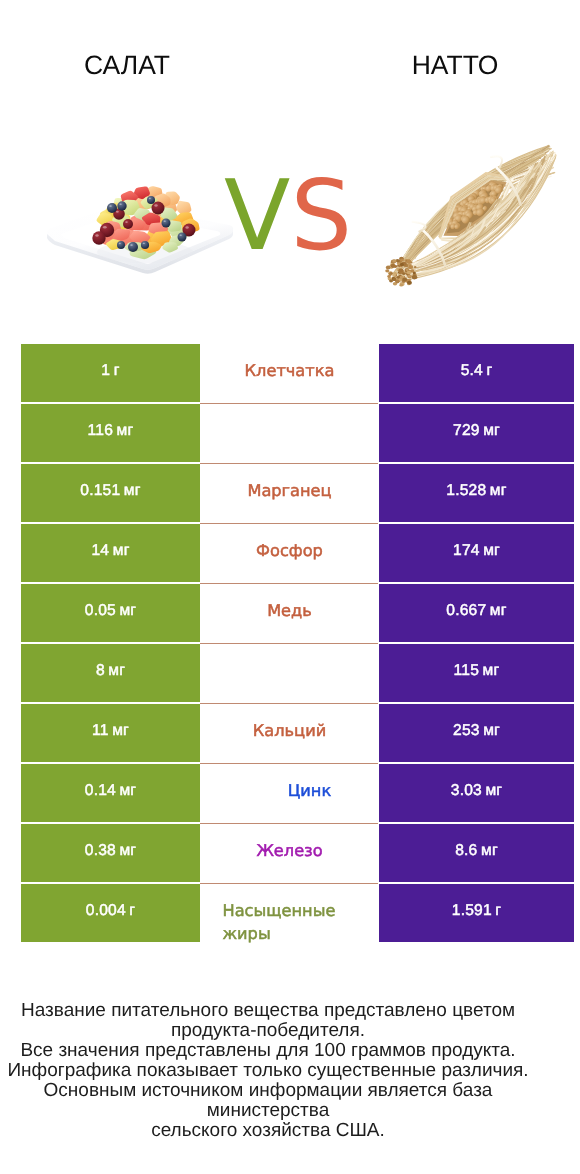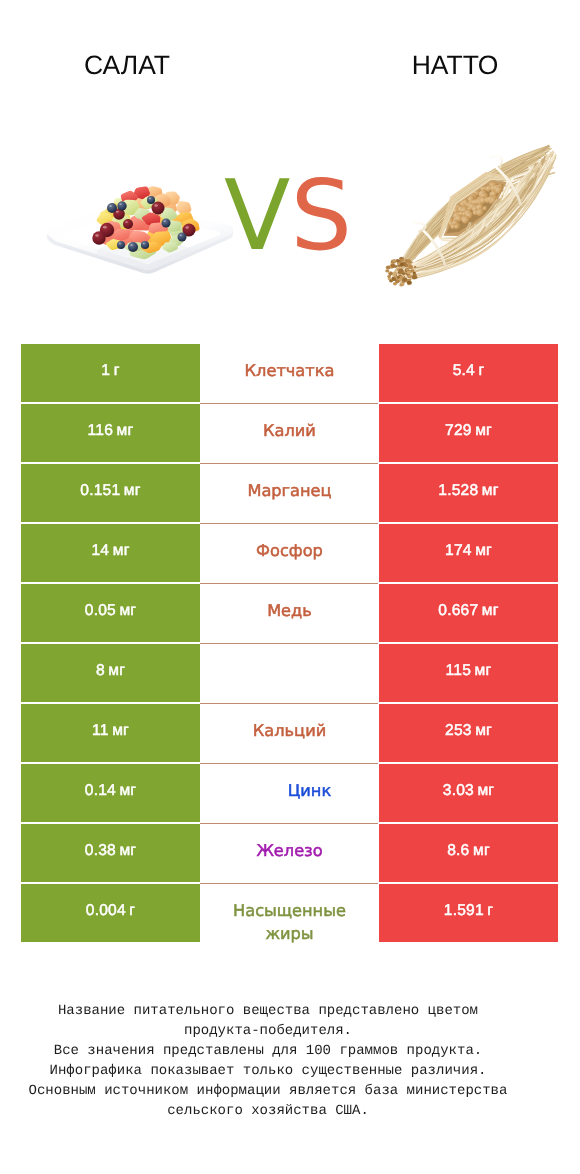--- a/index.html
+++ b/index.html
@@ -23,33 +23,33 @@
   .photo{position:absolute;}
   #photo-left{left:45px;top:178px;width:190px;height:100px;}
   #photo-right{left:384px;top:137px;width:180px;height:155px;transform:scale(0.957,0.972);transform-origin:0 0;}
 
   
   .table{position:absolute;left:21px;top:344px;width:537px;}
   .row{position:relative;height:60px;}
   .row:last-child{height:58px;}
   .cell{position:absolute;top:0;height:58px;box-sizing:border-box;display:flex;align-items:center;justify-content:center;}
   .cell.left{left:0;width:179px;background:#80a531;color:#ffffff;}
-  .cell.right{left:358px;width:179px;background:#ef4444;color:#ffffff;}
+  .cell.right{left:358px;width:195px;background:#4c1d95;color:#ffffff;}
   .cell.mid{left:179px;width:179px;background:#ffffff;color:#c4603f;
             font-size:16.2px;font-weight:400;-webkit-text-stroke:0.52px currentColor;
-            text-align:center;line-height:23px;letter-spacing:0px;}
+            line-height:23px;letter-spacing:0px;}
   .cell.mid>span{display:block;max-width:134px;position:relative;top:-3px;}
   .cell.mid.two>span{top:9px;}
   .sep{position:absolute;left:179px;top:-1px;width:178px;height:1px;background:#c08a72;}
   .val{font-family:"Liberation Sans",sans-serif;font-size:15.6px;font-weight:400;-webkit-text-stroke:0.5px currentColor;letter-spacing:0.2px;position:relative;top:-2px;}
   .unit{font-family:"Liberation Sans",sans-serif;font-size:15.6px;font-weight:400;-webkit-text-stroke:0.5px currentColor;margin-left:3.5px;letter-spacing:0.2px;position:relative;top:-2px;}
 
   
   .footer{position:absolute;left:0;top:1001px;width:536px;text-align:center;
-          font-family:Liberation Mono, monospace;font-size:14px;line-height:20px;color:#1d1d1d;font-weight:400;}
+          font-family:Liberation Sans, sans-serif;font-size:19px;line-height:20px;color:#1d1d1d;font-weight:400;}
 </style>
 </head>
 <body>
 
 <div class="page">
 
   <div class="title" id="title-left"><br><span>САЛАТ</span></div>
   <div class="title" id="title-right">НАТТО</div>
 
   <div class="vs"><span class="v">V</span><span class="s">S</span></div>
@@ -866,23 +866,20 @@
           <span class="val">5.4</span>
           <span class="unit">г</span>
         </div>
       </div>
       <div class="row">
         <div class="sep"></div>
         <div class="cell left">
           <span class="val">116</span>
           <span class="unit">мг</span>
         </div>
-        <div class="cell mid" style="color: rgb(196, 96, 63);">
-          <span>Калий</span>
-        </div>
         <div class="cell right">
           <span class="val">729</span>
           <span class="unit">мг</span>
         </div>
       </div>
       <div class="row">
         <div class="sep"></div>
         <div class="cell left">
           <span class="val">0.151</span>
           <span class="unit">мг</span>

